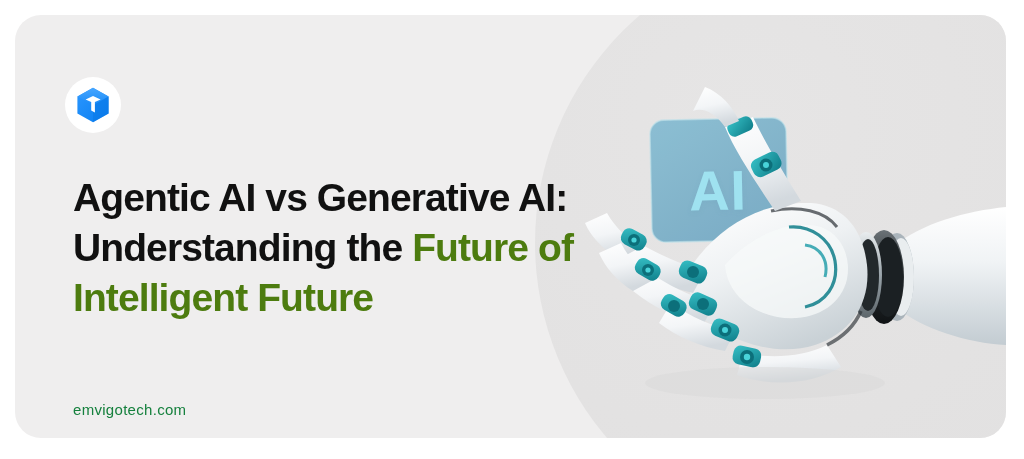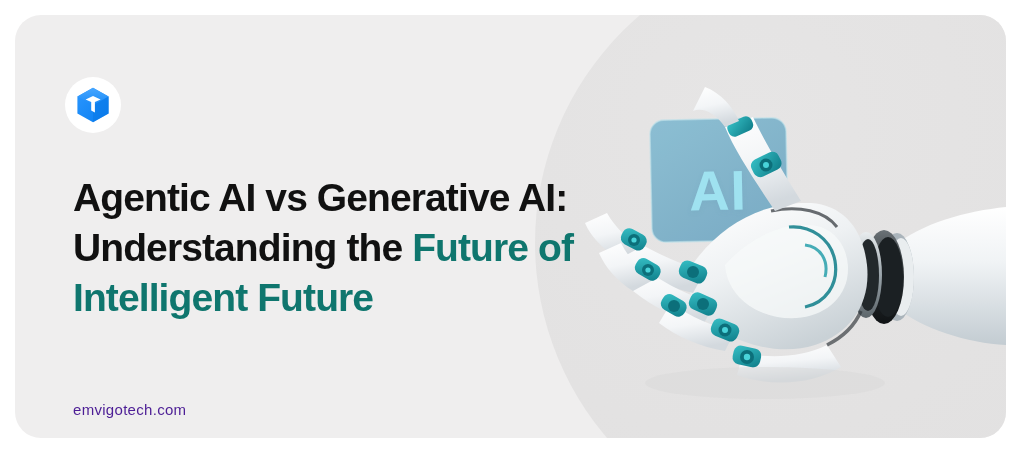--- a/index.html
+++ b/index.html
@@ -43,31 +43,31 @@
   .headline{
     position:absolute;
     left:58px; top:158px;
     width:560px;
     font-size:39px;
     font-weight:700;
     line-height:1.28;
     letter-spacing:-0.9px;
     color:#111111;
   }
-  .headline .accent{ color:#0f766e; }
+  .headline .accent{ color:#4d7c0f; }
   .headline .ln{ display:block; white-space:nowrap; }
 
   
   .site-url{
     position:absolute;
     left:58px; top:386px;
     font-size:15px;
     font-weight:400;
     letter-spacing:0.3px;
-    color:#4c1d95;
+    color:#15803d;
   }
 
   
   .artwork{
     position:absolute;
     left:560px; top:0;
     width:431px; height:423px;
   }
   .artwork svg{ display:block; width:100%; height:100%; }
 

